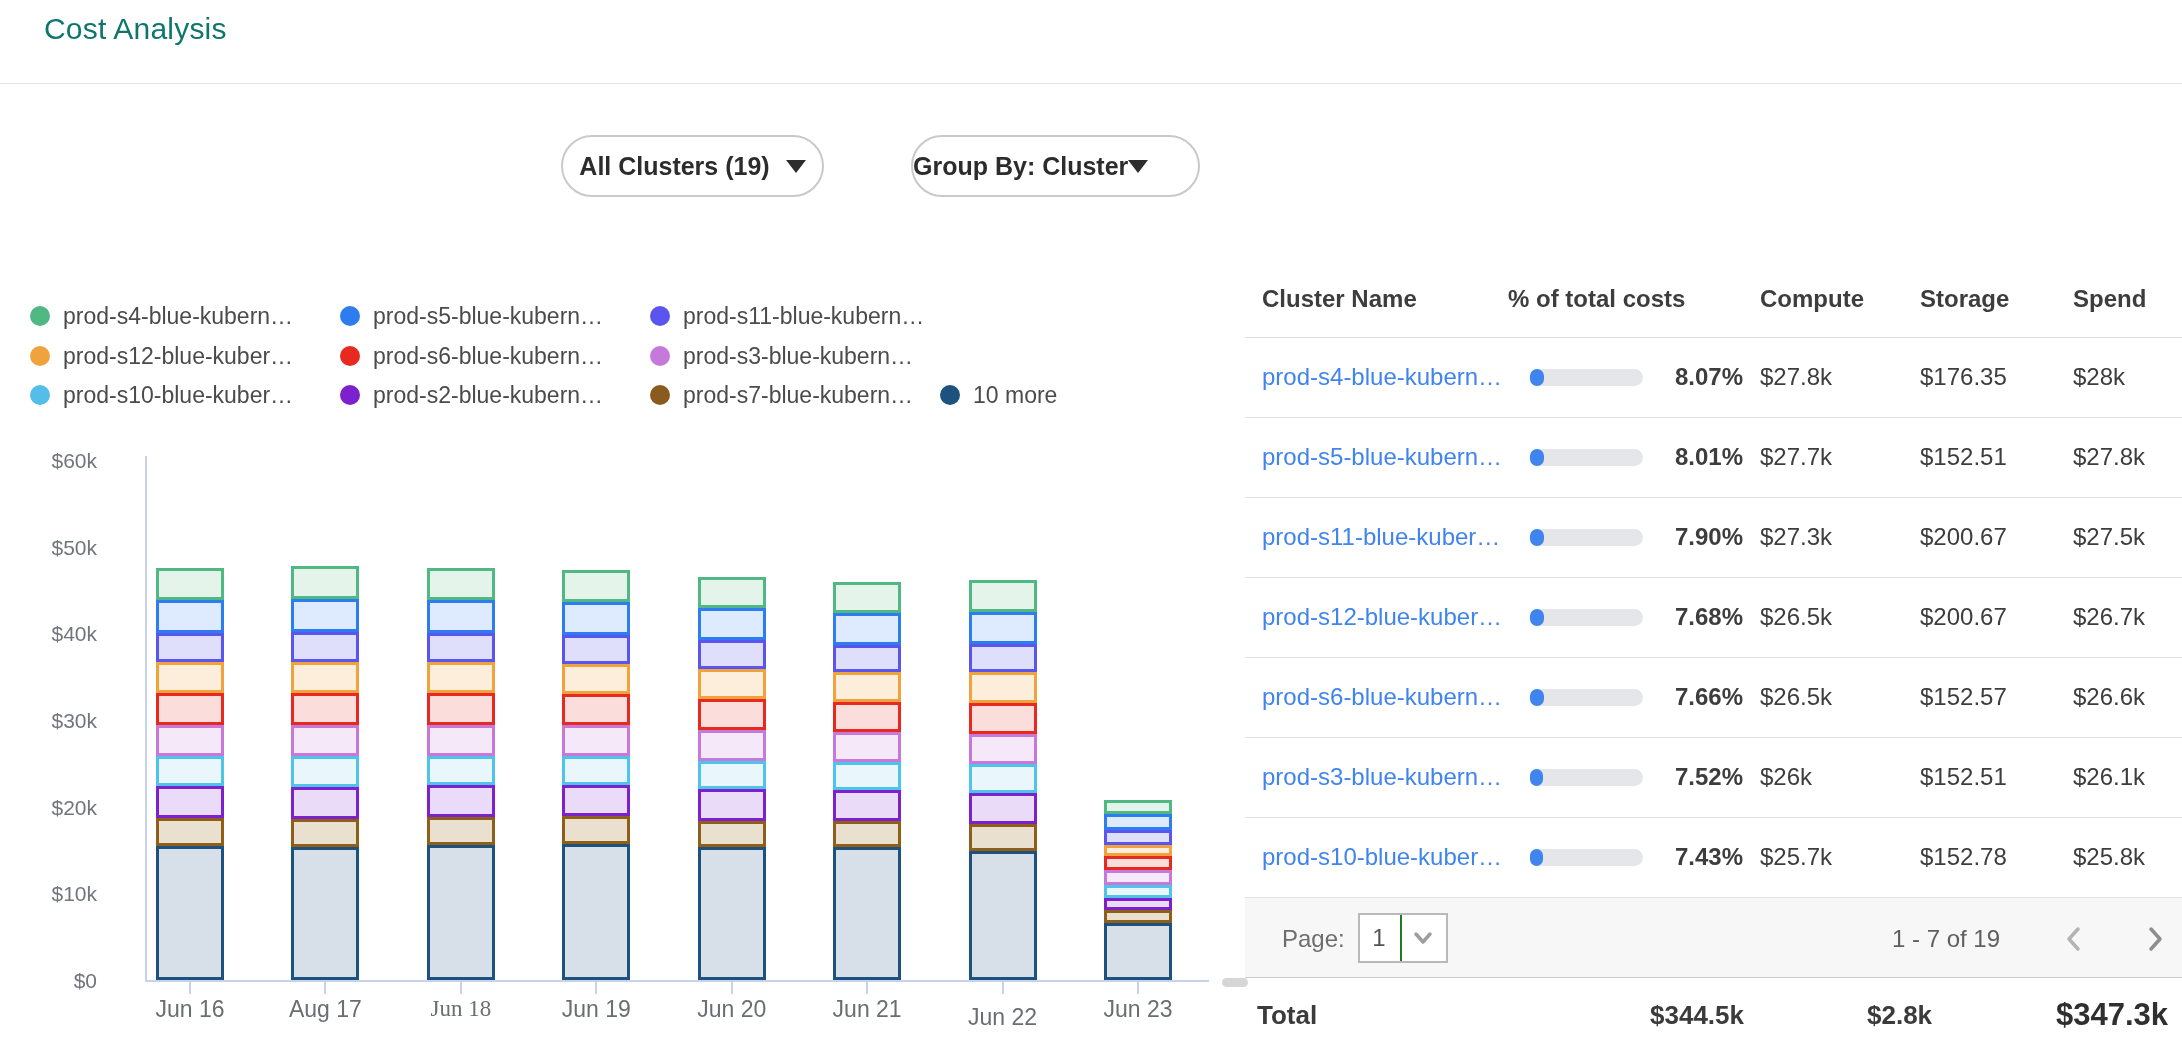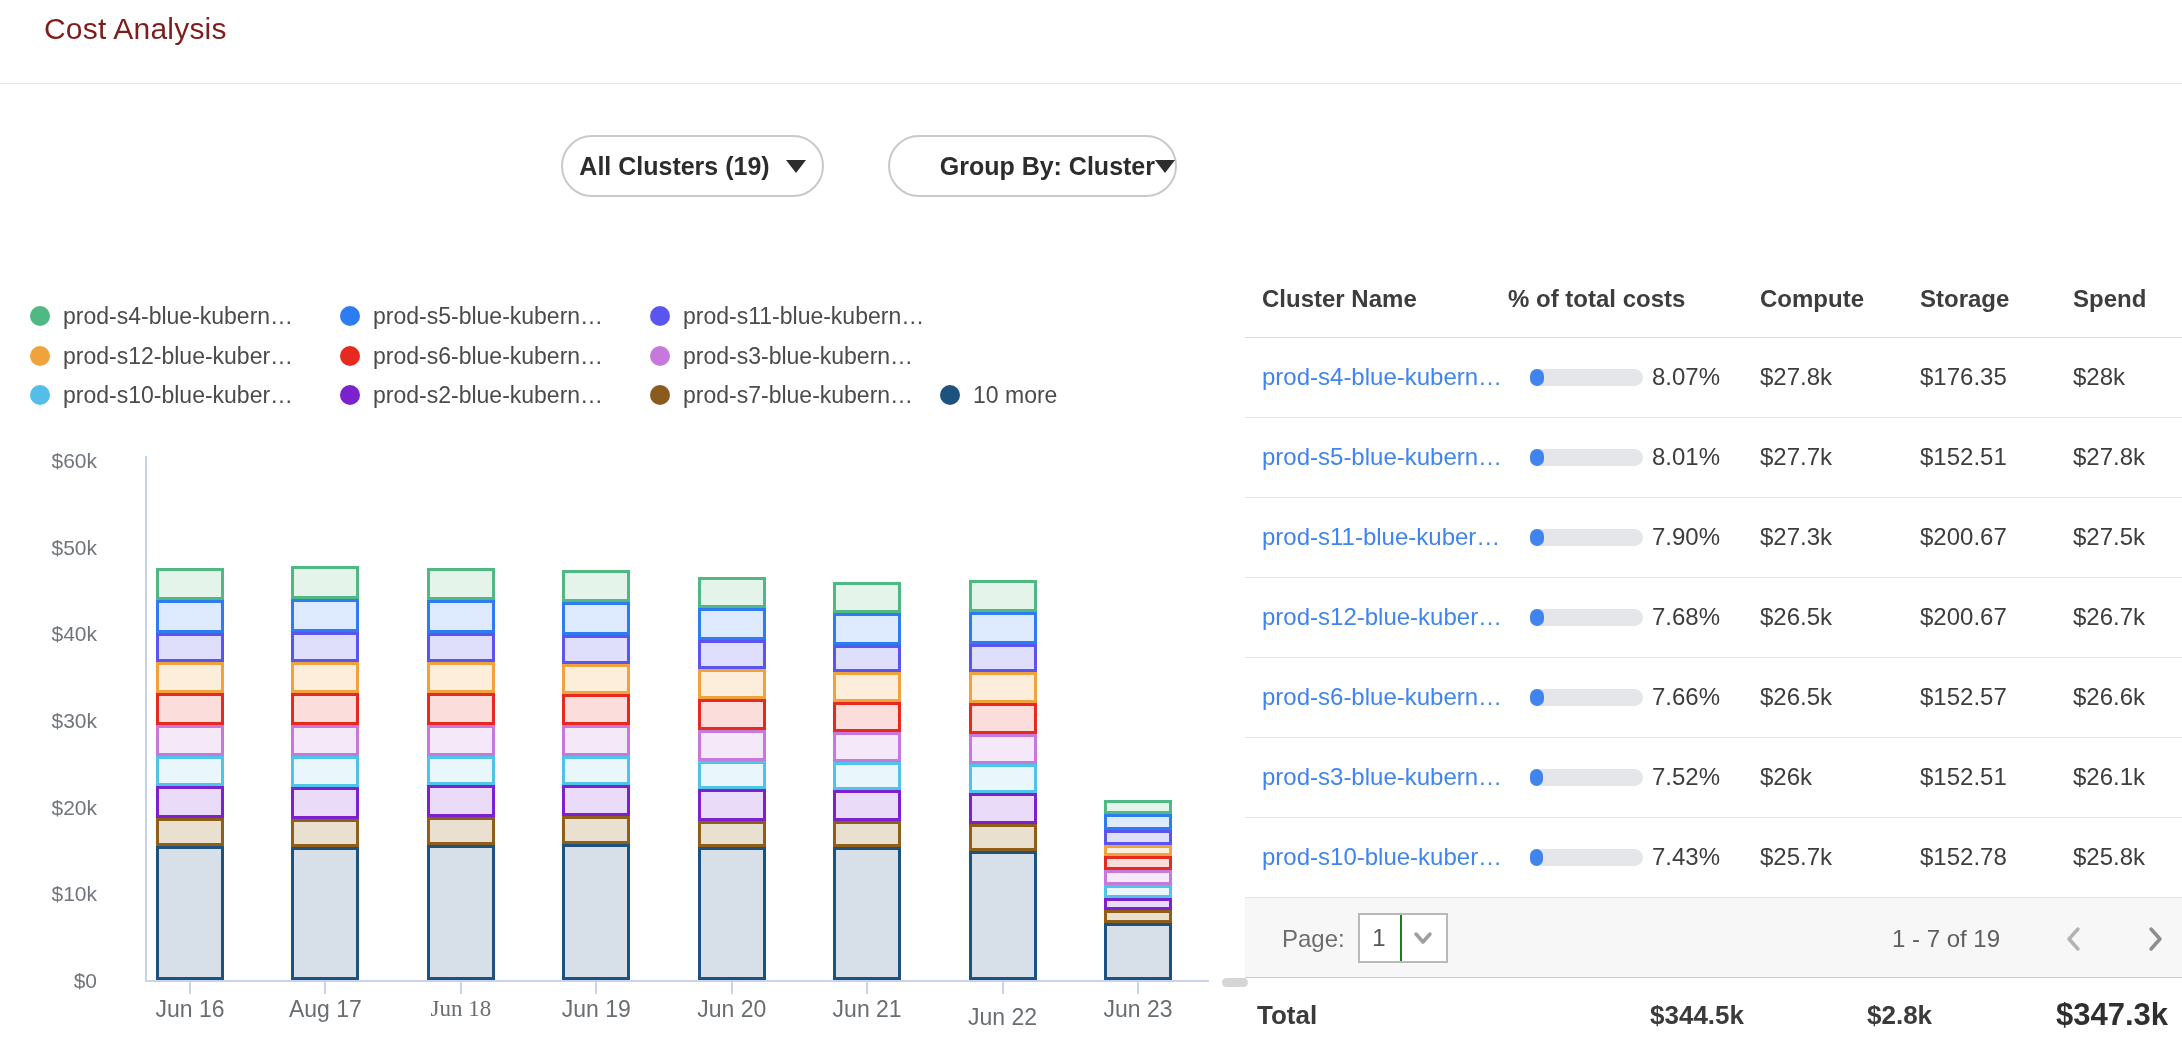--- a/index.html
+++ b/index.html
@@ -2,31 +2,31 @@
 <html><head>
 <meta charset="utf-8">
 <style>
   html,body{margin:0;padding:0;background:#fff;}
   #app{
     position:relative;width:2182px;height:1052px;background:#ffffff;
     font-family:"Liberation Sans", sans-serif;overflow:hidden;
     -webkit-font-smoothing:antialiased;
   }
   
-  .page-title{position:absolute;left:44px;top:12px;font-size:30px;font-weight:500;color:#7f1d1d;letter-spacing:.2px;}
+  .page-title{position:absolute;left:44px;top:12px;font-size:30px;font-weight:500;color:#0f766e;letter-spacing:.2px;}
   .header-divider{position:absolute;left:0;top:83px;width:2182px;height:1px;background:#e6e6e6;}
   
   .pill{
     position:absolute;top:135px;height:62px;border:2px solid #c9c9c9;border-radius:33px;
     display:flex;align-items:center;background:#fff;box-sizing:border-box;
     font-size:25px;font-weight:700;color:#2c2c2c;cursor:pointer;
   }
   .pill-time{left:26px;width:487px;padding:0 20px 0 30px;justify-content:space-between;}
   .pill-clusters{left:561px;width:263px;justify-content:center;gap:16px;}
-  .pill-groupby{left:888px;width:289px;justify-content:flex-end;}
+  .pill-groupby{left:911px;width:289px;justify-content:flex-start;}
   .tri-down{width:0;height:0;border-left:10px solid transparent;border-right:10px solid transparent;border-top:13px solid #2d2d2d;}
   .cal-icon{display:inline-block;}
   
   .legend-item{position:absolute;display:flex;align-items:center;gap:13px;height:26px;}
   .legend-dot{width:20px;height:20px;border-radius:50%;flex:0 0 20px;}
   .legend-label{font-size:23px;color:#4b4b4b;white-space:nowrap;}
   
   .axis-line{position:absolute;background:#c7d3ec;}
   .ytick-label{position:absolute;width:97px;text-align:right;font-size:21px;color:#71757c;}
   .xtick-label{position:absolute;width:120px;text-align:center;font-size:23px;color:#696e72;}
@@ -34,21 +34,21 @@
   .bar-seg{position:absolute;box-sizing:border-box;border:3px solid;}
   .chart-scrollbar{position:absolute;left:1222px;top:978px;width:26px;height:9px;border-radius:5px;background:#d6d6d6;}
   
   .table-panel{position:absolute;left:1245px;top:260px;width:937px;height:792px;}
   .thead{position:absolute;left:0;top:0;width:100%;height:77px;border-bottom:1px solid #dcdcdc;}
   .th{position:absolute;top:0;height:77px;line-height:77px;font-size:24px;font-weight:600;color:#3d3d3d;white-space:nowrap;}
   .th-name{left:17px;} .th-pct{left:263px;} .th-compute{left:515px;} .th-storage{left:675px;} .th-spend{left:828px;}
   .trow{position:absolute;left:0;width:100%;height:80px;border-bottom:1px solid #e4e4e4;}
   .td{position:absolute;top:0;height:80px;line-height:80px;font-size:24px;color:#3d3d3d;white-space:nowrap;}
   .td-name{left:17px;color:#4084EF;cursor:pointer;}
-  .td-pcttext{left:407px;}
+  .td-pcttext{left:430px;font-weight:bold;}
   .td-compute{left:515px;} .td-storage{left:675px;} .td-spend{left:828px;}
   .pct-track{position:absolute;left:285px;top:32px;width:113px;height:17px;border-radius:9px;background:#e4e6e9;}
   .pct-fill{position:absolute;left:0;top:0;height:17px;border-radius:9px;background:#4084EF;}
   
   .pagination{position:absolute;left:0;top:637px;width:100%;height:81px;background:#f7f7f7;
     border-top:1px solid #e2e2e2;border-bottom:1px solid #cccccc;box-sizing:border-box;}
   .page-label{position:absolute;left:37px;top:0;height:81px;line-height:81px;font-size:24px;color:#6d6d6d;}
   .page-select{position:absolute;left:113px;top:15px;width:90px;height:50px;background:#fff;border:2px solid #b9b9b9;box-sizing:border-box;cursor:pointer;}
   .page-select .val{position:absolute;left:0;top:0;width:38px;height:46px;line-height:46px;text-align:center;font-size:24px;color:#555;}
   .page-select .green-div{position:absolute;left:40px;top:0;width:2px;height:46px;background:#217a21;}

